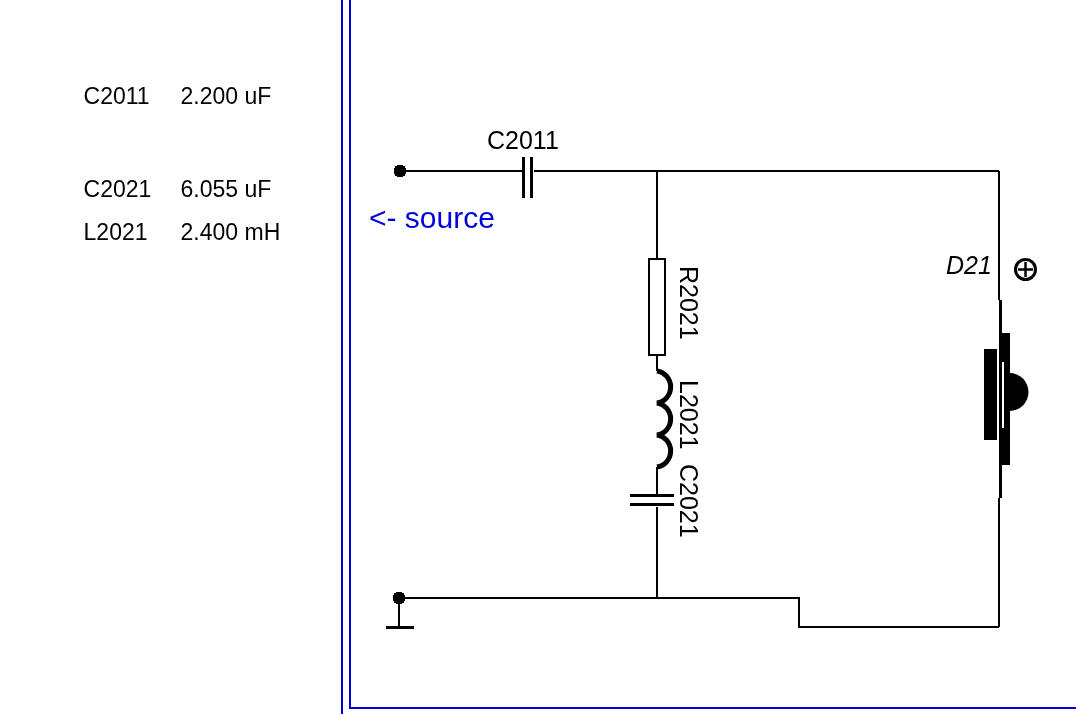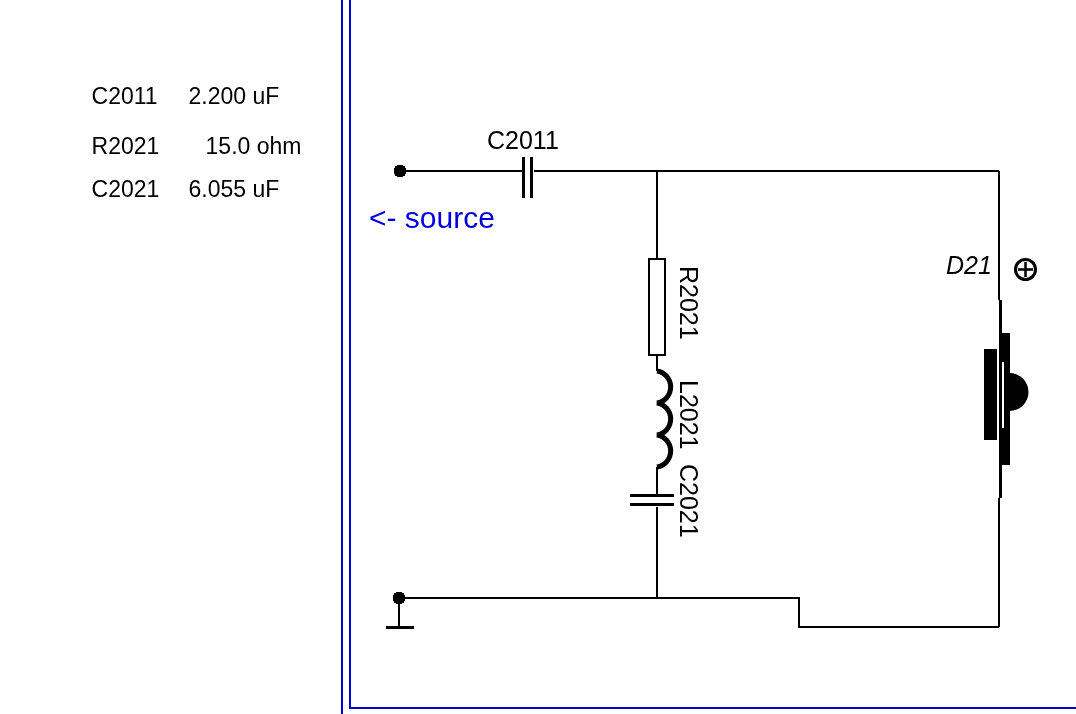--- a/index.html
+++ b/index.html
@@ -1,21 +1,21 @@
 <!DOCTYPE html>
 <html style="--accent: #0000DD; --wire: #000000;"><head>
 <meta charset="utf-8">
 <style>
   :root { --accent: #0000DD; --wire: #000000; }
   * { margin: 0; padding: 0; box-sizing: border-box; }
   html, body { width: 1076px; height: 714px; background: #ffffff; overflow: hidden; }
   body { position: relative; font-family: "Liberation Sans", sans-serif; color: #000; }
 
   
-  .comp-list { position: absolute; left: 8px; top: 0; width: 341px; height: 572px; }
+  .comp-list { position: absolute; left: 0; top: 0; width: 341px; height: 572px; }
   .comp-row { position: absolute; left: 58px; font-size: 23px; line-height: 1; white-space: pre; }
   .comp-row .cname { display: inline-block; width: 97px; }
   .comp-row .cvalue { display: inline-block; }
   .row-0 { top: 62px; }
   .row-1 { top: 112px; }
   .row-1 .cvalue { margin-left: 17px; }
   .row-2 { top: 155px; }
   .row-3 { top: 198px; }
 
   
@@ -35,25 +35,25 @@
   .lbl-l2021 { left: 701px; top: 380px; }
   .lbl-c2021 { left: 701px; top: 464px; }
 </style>
 </head>
 <body>
 
 <div class="comp-list">
   <div class="comp-row row-0">
     <span class="cname">C2011</span><span class="cvalue">2.200 uF</span>
   </div>
-  <div class="comp-row row-1">
-    <span class="cname">R2021</span><span class="cvalue">15.0 ohm</span>
-  </div>
   <div class="comp-row row-2">
     <span class="cname">C2021</span><span class="cvalue">6.055 uF</span>
+  </div>
+  <div class="comp-row row-3">
+    <span class="cname">L2021</span><span class="cvalue">2.400 mH</span>
   </div>
 </div>
 
 <div class="divider"></div>
 <div class="sch-frame"></div>
 
 <svg class="circuit" viewBox="0 0 1076 714" fill="none" stroke="#000" stroke-width="2" shape-rendering="crispEdges">
 
   <g>
     <line x1="400" y1="171" x2="522" y2="171"></line>

